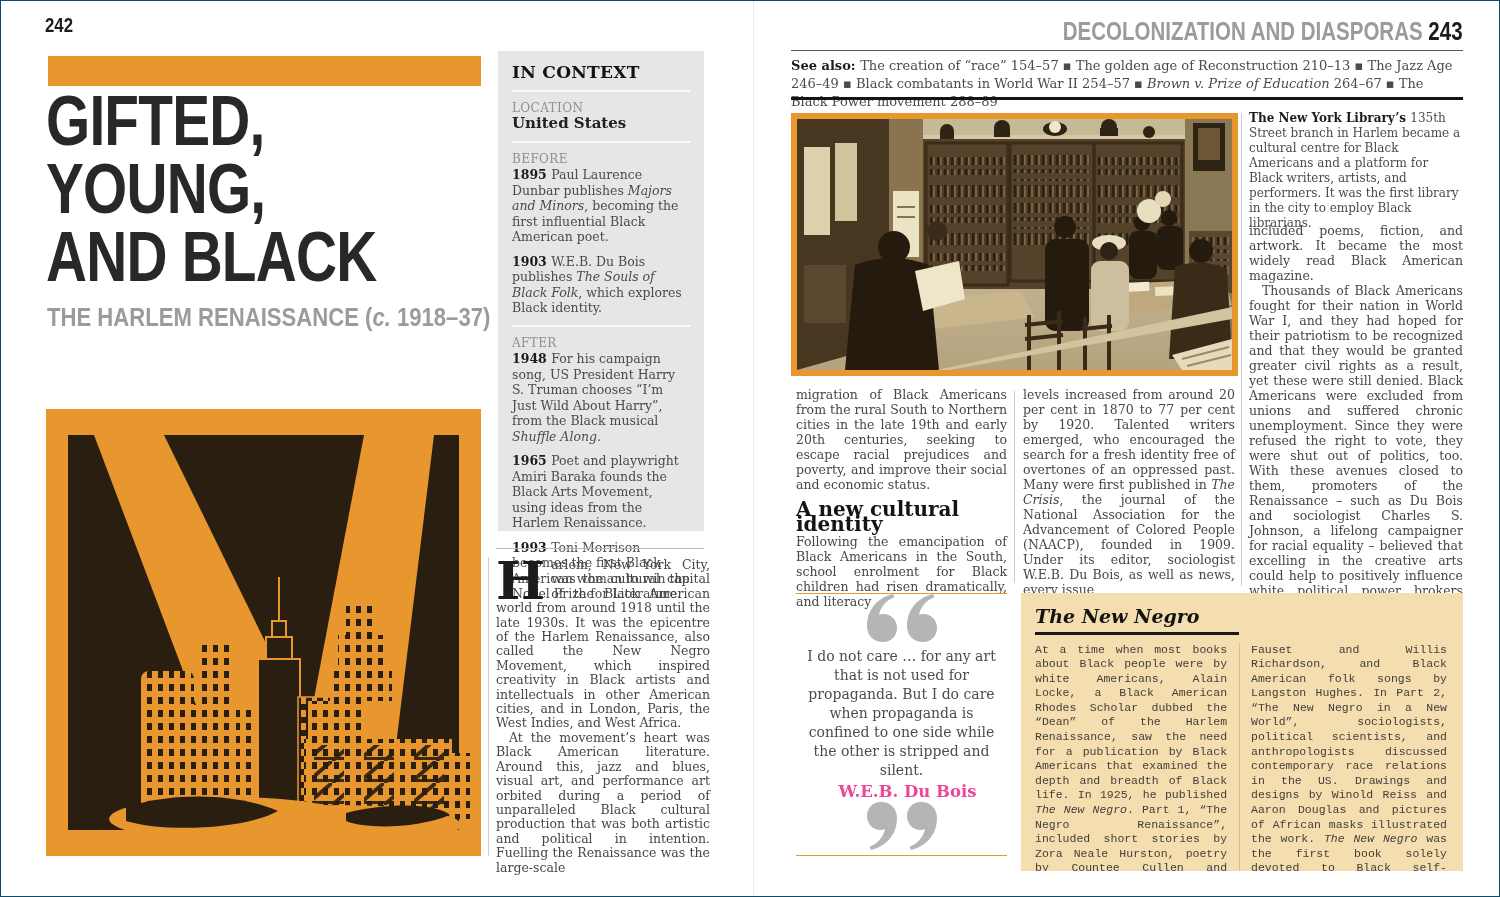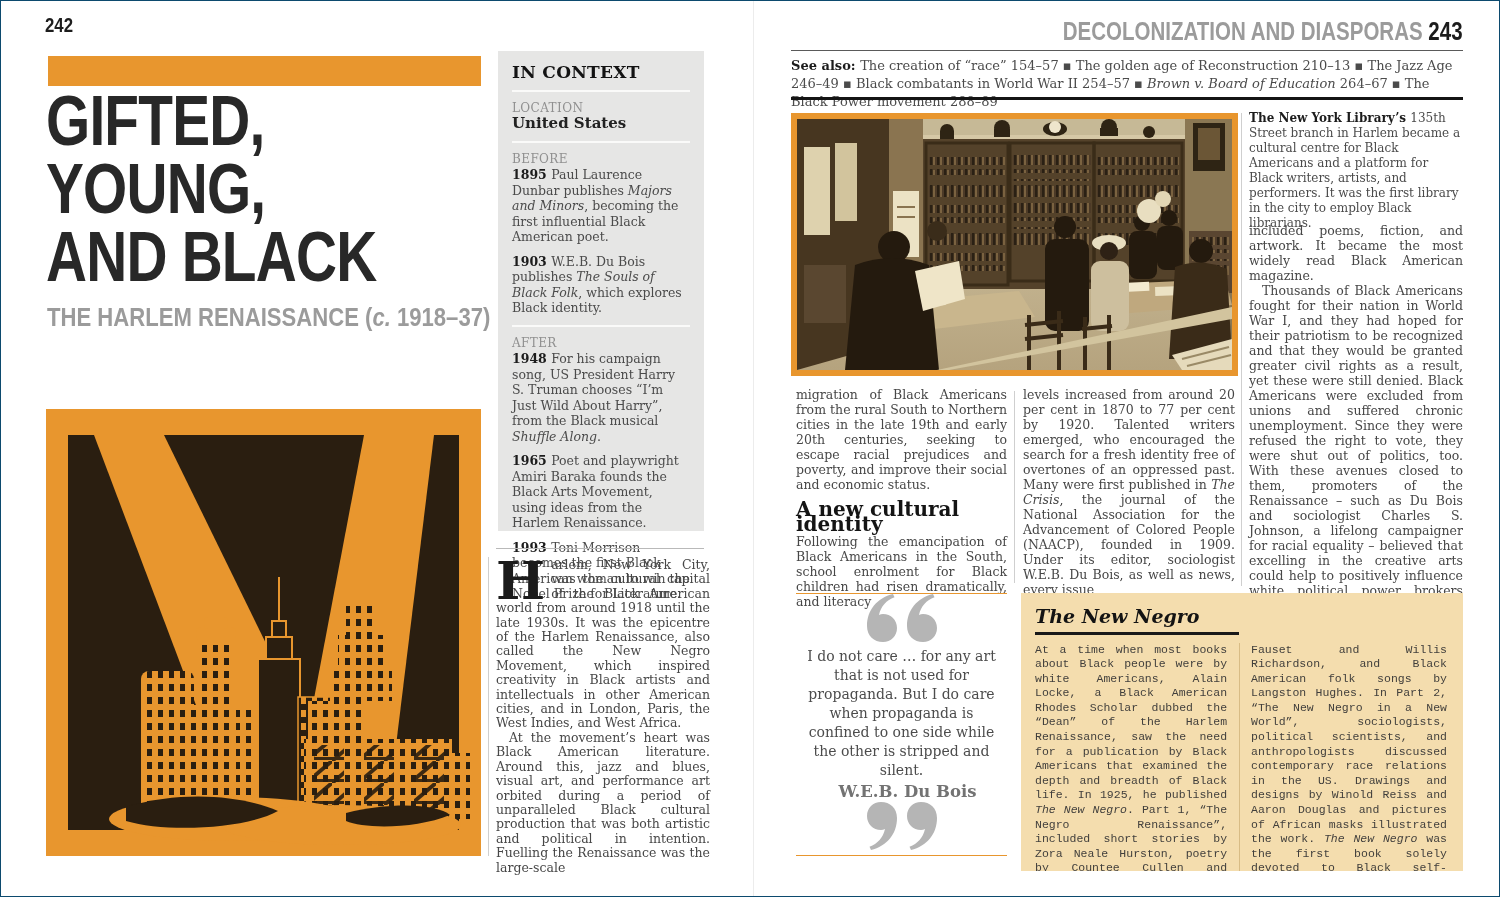--- a/index.html
+++ b/index.html
@@ -53,21 +53,21 @@
   .col3{left:1248px;top:222px;width:214px;height:364px;}
   .col-h{font-weight:bold;color:#141414;font-size:20px;margin:10px 0 2px 0;text-align:left;}
   .rule-v1{left:1013px;top:390px;width:1px;height:192px;background:#cfcfcf;}
   .rule-v2{left:1240px;top:112px;width:1px;height:473px;background:#cfcfcf;}
 
   .quotebox{left:795px;top:592px;width:211px;height:263px;display:flex;flex-direction:column;
             align-items:center;justify-content:space-between;}
   .qbar{width:100%;height:14px;background:#E8962E;}
   .qbar-b{width:100%;height:16px;background:#E8962E;}
   .qtext{font-size:14px;line-height:19px;text-align:center;color:#4c4c4c;margin:0 2px;}
-  .qattr{font-weight:bold;font-size:16.5px;color:#737373;text-align:center;margin-top:2px;margin-left:12px;}
+  .qattr{font-weight:bold;font-size:16.5px;color:#ec4899;text-align:center;margin-top:2px;margin-left:12px;}
   .qmark{flex:0 0 auto;}
 
   .negro-box{left:1020px;top:592px;width:442px;height:278px;background:#f4ddae;box-sizing:border-box;
              padding:12px 16px 8px 14px;overflow:hidden;}
   .nb-title{font-style:italic;font-weight:bold;font-size:19px;color:#131313;margin:0 0 5px 0;}
   .nb-rule{width:204px;height:2.5px;background:#191919;margin:0 0 8px 0;}
   .nb-cols{display:flex;}
   .nb-col{font-size:11.5px;line-height:14.6px;text-align:justify;color:#413f3c;font-family:Liberation Mono, monospace;}
   .nb-a{width:198px;}
   .nb-b{width:202px;margin-left:12px;border-left:1px solid #d8bc85;padding-left:11px;}
@@ -188,21 +188,21 @@
   </div>
 
   <div class="abs gutter"></div>
 
   <div class="abs rp-header sans">
     <span class="condense-r"><span>DECOLONIZATION AND DIASPORAS</span>
     <span class="pg">243</span></span>
   </div>
   <div class="abs rule1"></div>
 
-  <div class="abs seealso"><span class="seg-b">See also: </span><span>The creation of “race” 154–57  ▪  The golden age of Reconstruction 210–13  ▪  The Jazz Age 246–49  ▪  Black combatants in World War II 254–57  ▪  </span><span class="seg-i">Brown v. Board of Education</span><span> 264–67  ▪  The Black Power movement 288–89</span></div>
+  <div class="abs seealso"><span class="seg-b">See also: </span><span>The creation of “race” 154–57  ▪  The golden age of Reconstruction 210–13  ▪  The Jazz Age 246–49  ▪  Black combatants in World War II 254–57  ▪  </span><span class="seg-i">Brown v. Prize of Education</span><span> 264–67  ▪  The Black Power movement 288–89</span></div>
   <div class="abs rule2"></div>
 
   <div class="abs photo">
     <svg width="435" height="251" viewBox="0 0 435 251" preserveAspectRatio="none">
       <defs>
         <linearGradient id="wallg" x1="0" y1="0" x2="0" y2="1">
           <stop offset="0" stop-color="#d8cba9"></stop>
             <stop offset="1" stop-color="#b5a37e"></stop>
         </linearGradient>
         <pattern id="books" width="7" height="16" patternUnits="userSpaceOnUse">

